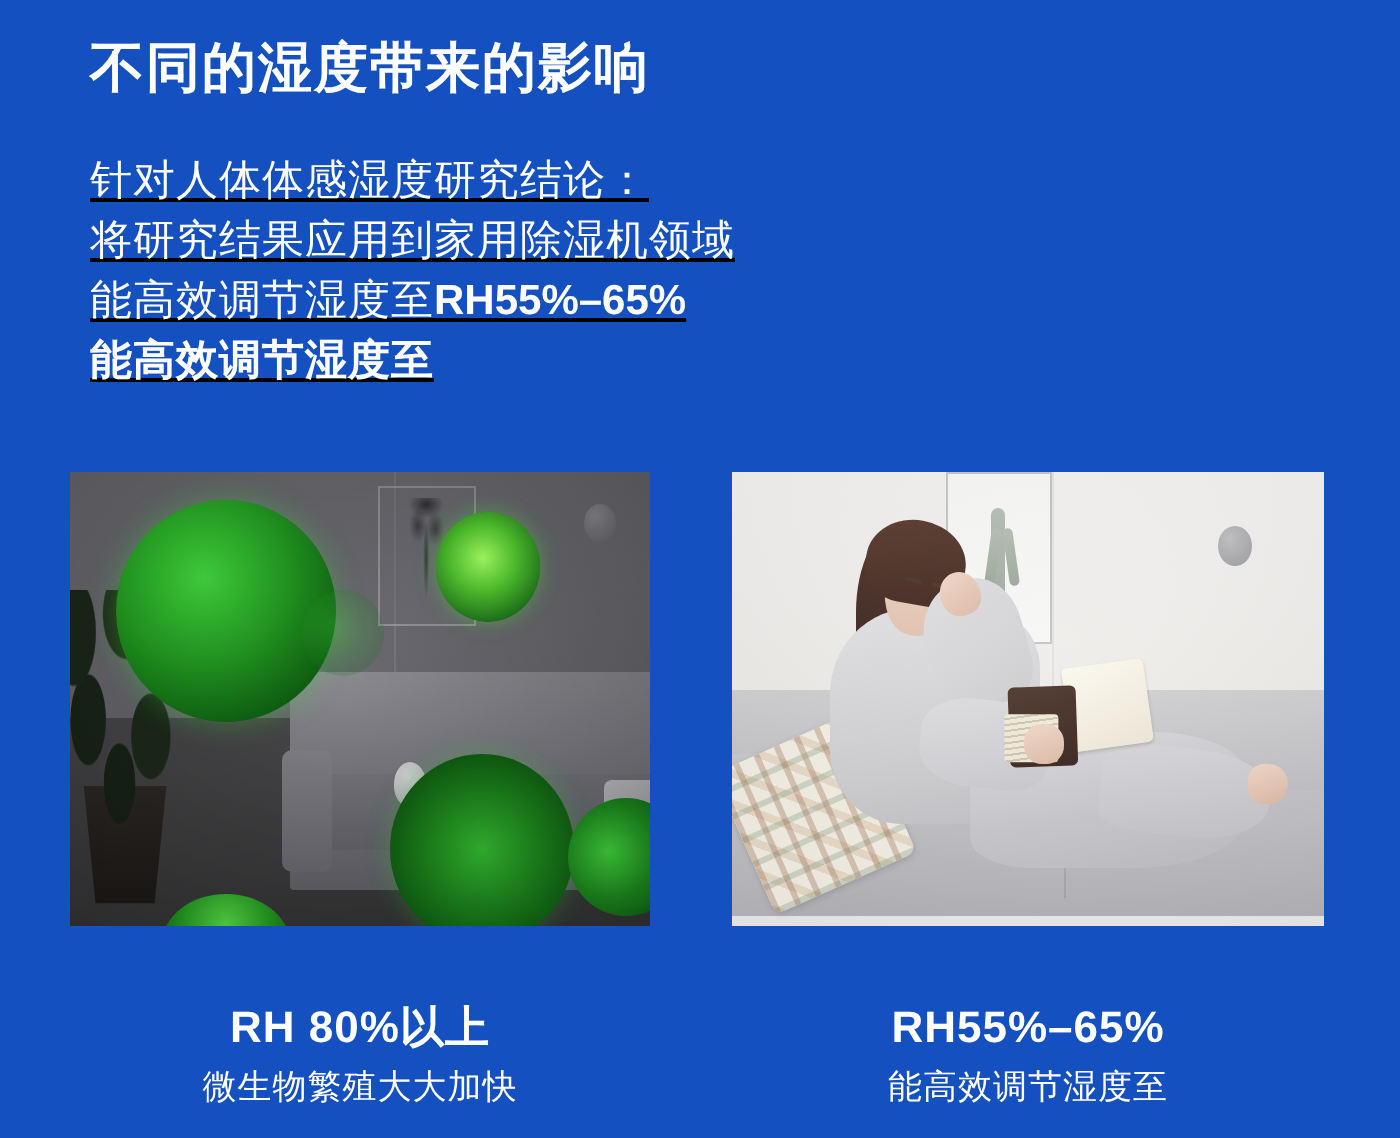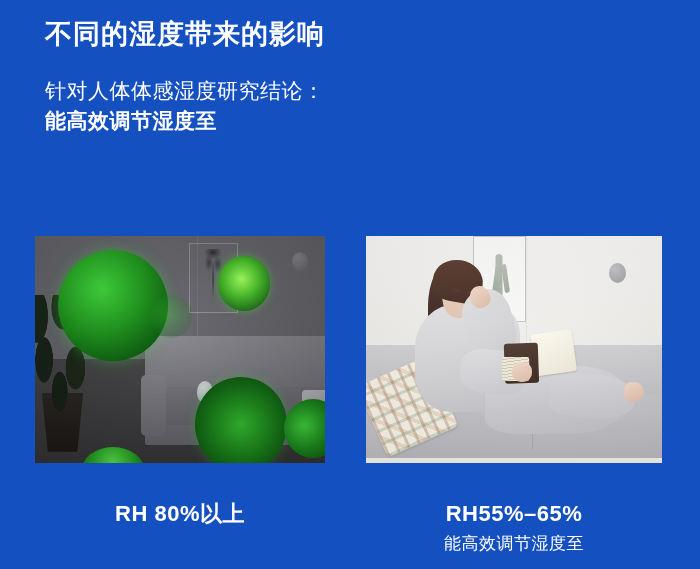--- a/index.html
+++ b/index.html
@@ -24,20 +24,21 @@
     color: #ffffff;
     letter-spacing: 1px;
     white-space: nowrap;
   }
 
   
   .body-copy {
     position: absolute;
     left: 45px; top: 76px;
     width: 560px;
+    text-decoration: underline;
   }
   .body-line {
     color: #ffffff;
     font-size: 21px;
     line-height: 30px;
     white-space: nowrap;
     letter-spacing: 0.5px;
   }
   .body-line.light { font-weight: normal; }
   .body-line.bold  { font-weight: bold; }
@@ -408,20 +409,22 @@
 </style>
 </head>
 <body>
 
 <div class="page">
 
   <div class="headline">不同的湿度带来的影响</div>
 
   <div class="body-copy">
     <div class="body-line light">针对人体体感湿度研究结论：</div>
+    <div class="body-line light">将研究结果应用到家用除湿机领域</div>
+    <div class="body-line light"><span>能高效调节湿度至</span><span class="inline-bold">RH55%–65%</span></div>
     <div class="body-line bold">能高效调节湿度至</div>
   </div>
 
   <div class="photo photo-left">
     <div class="room-dark">
       <div class="wall"></div>
       <div class="wall-seam"></div>
       <div class="artframe">
         <div class="art-plant"></div>
       </div>
@@ -480,20 +483,21 @@
           <div class="book-pages-l"></div>
         </div>
         <div class="w-hand-book"></div>
       </div>
       <div class="glow"></div>
     </div>
   </div>
 
   <div class="caption caption-left">
     <div class="caption-title">RH 80%以上</div>
+    <div class="caption-sub">微生物繁殖大大加快</div>
   </div>
 
   <div class="caption caption-right">
     <div class="caption-title">RH55%–65%</div>
     <div class="caption-sub">能高效调节湿度至</div>
   </div>
 
 </div>
 
 </body></html>

